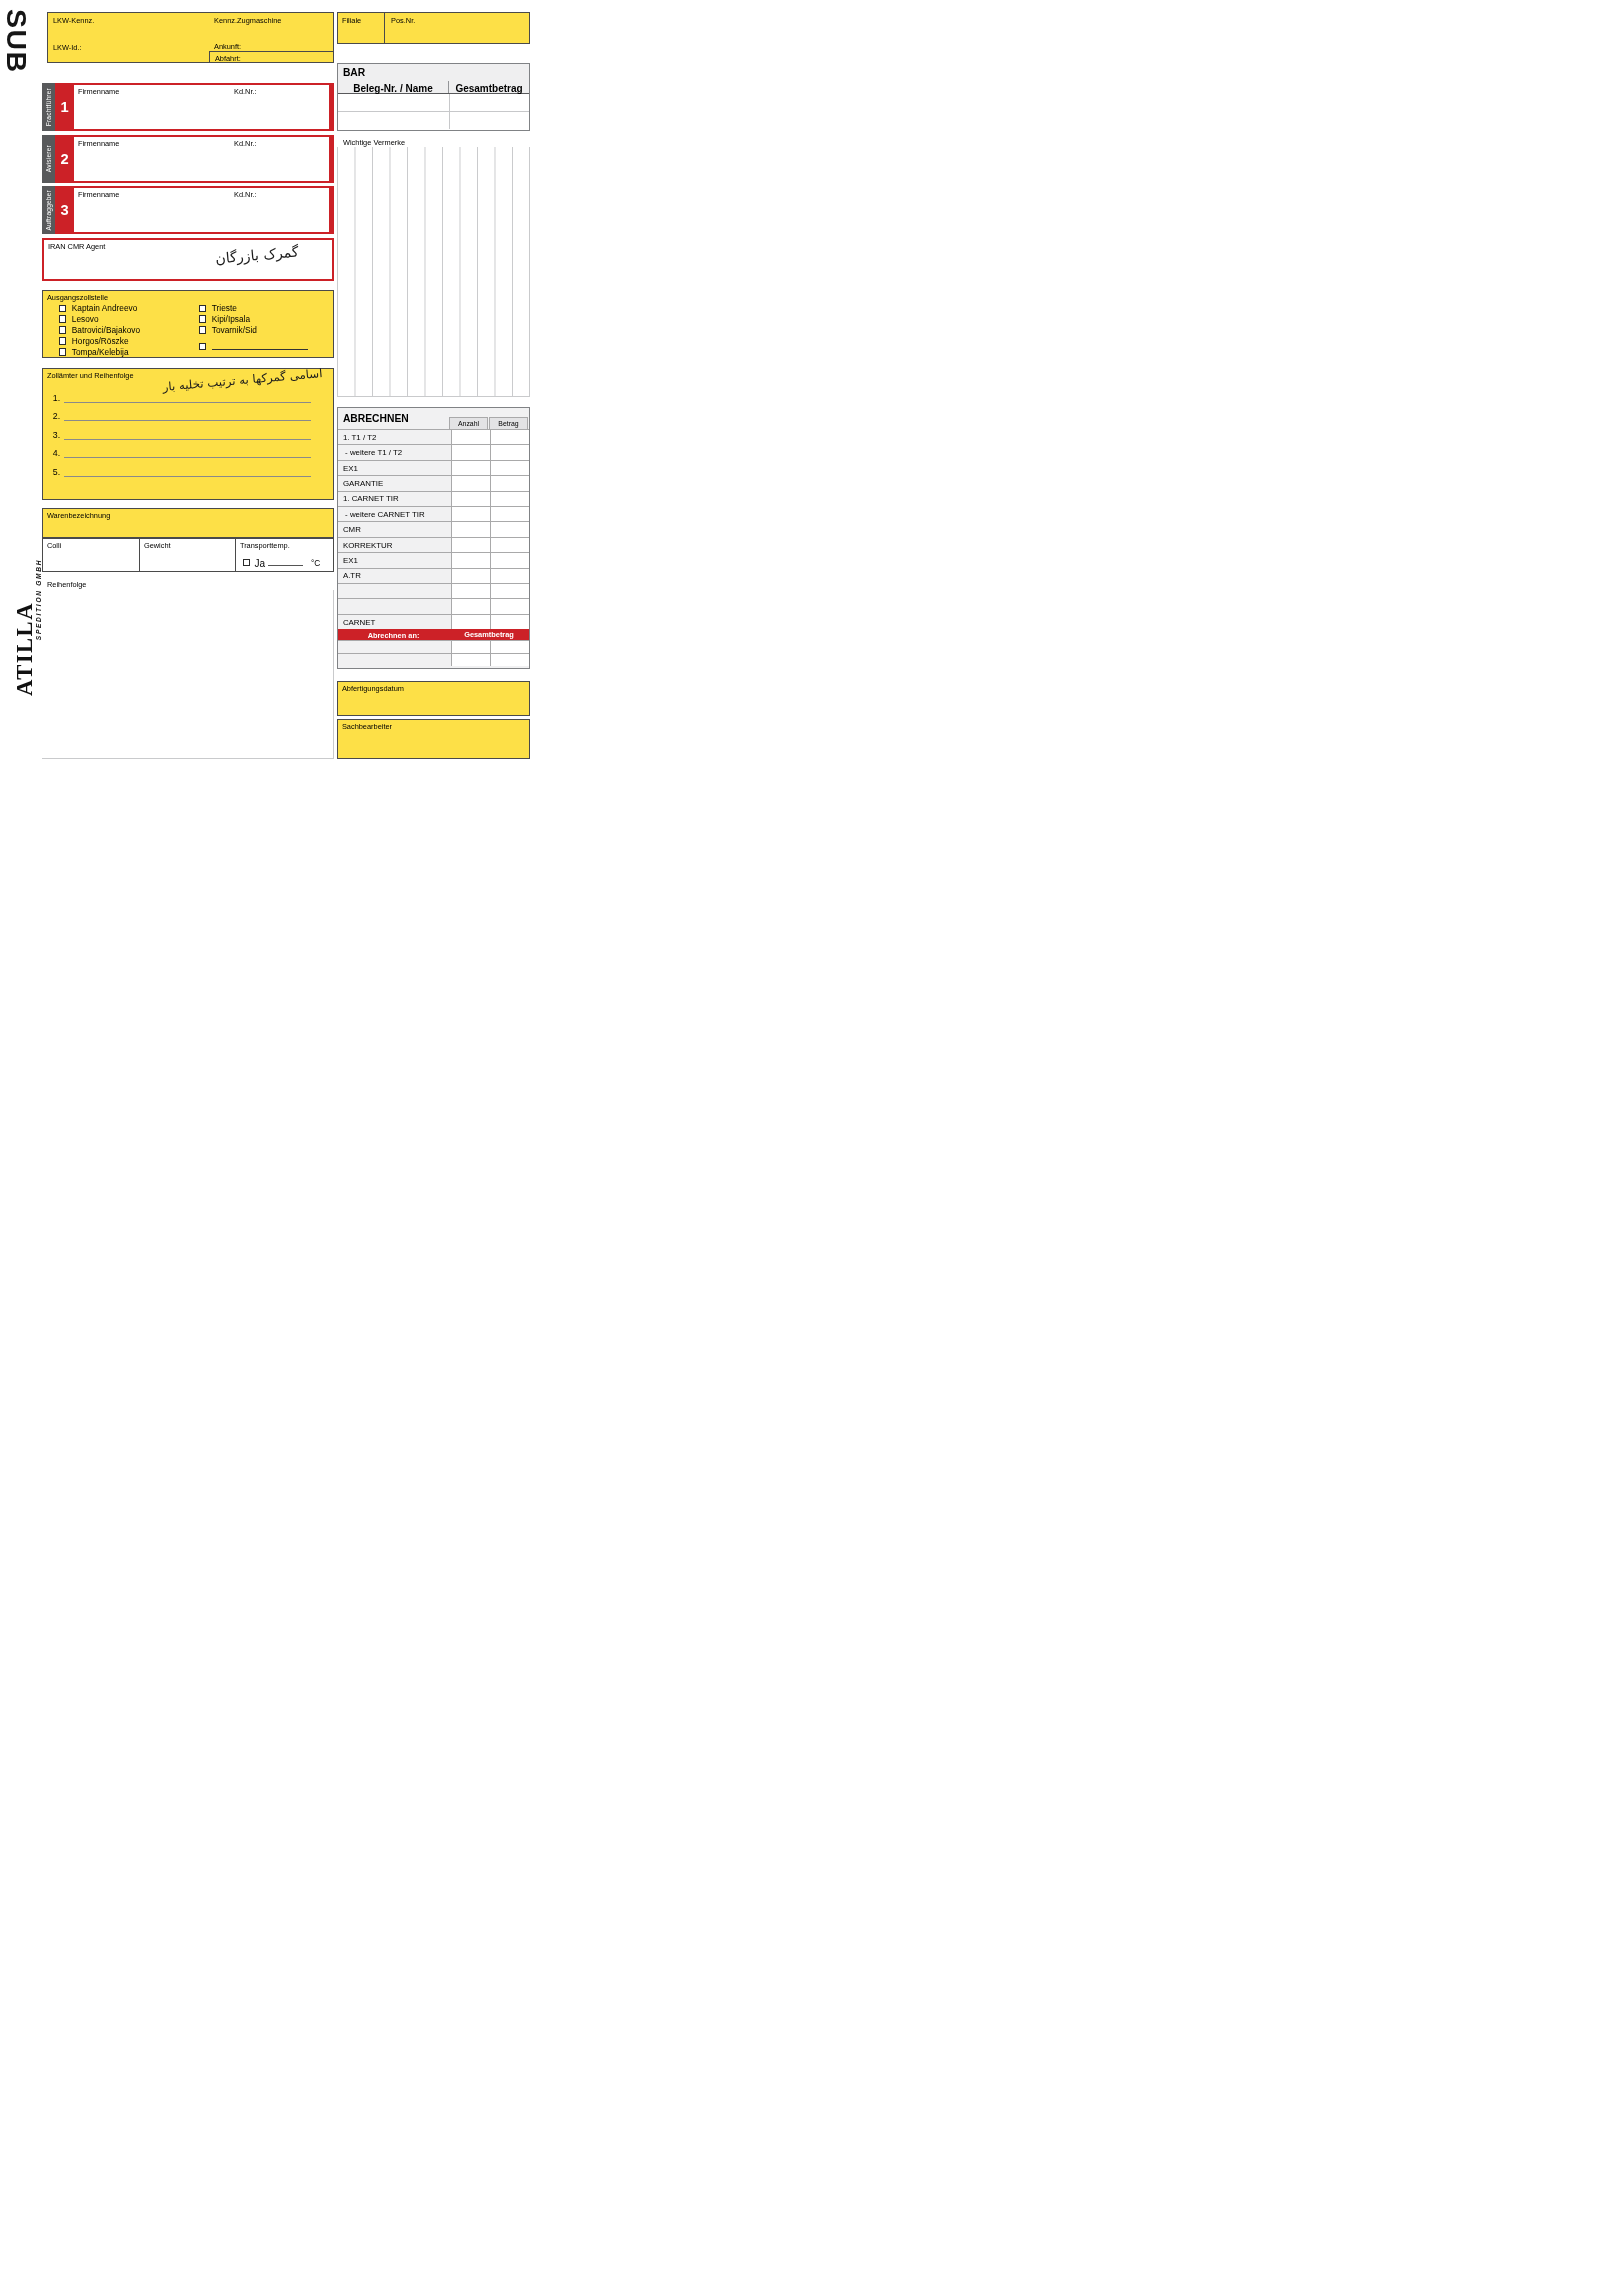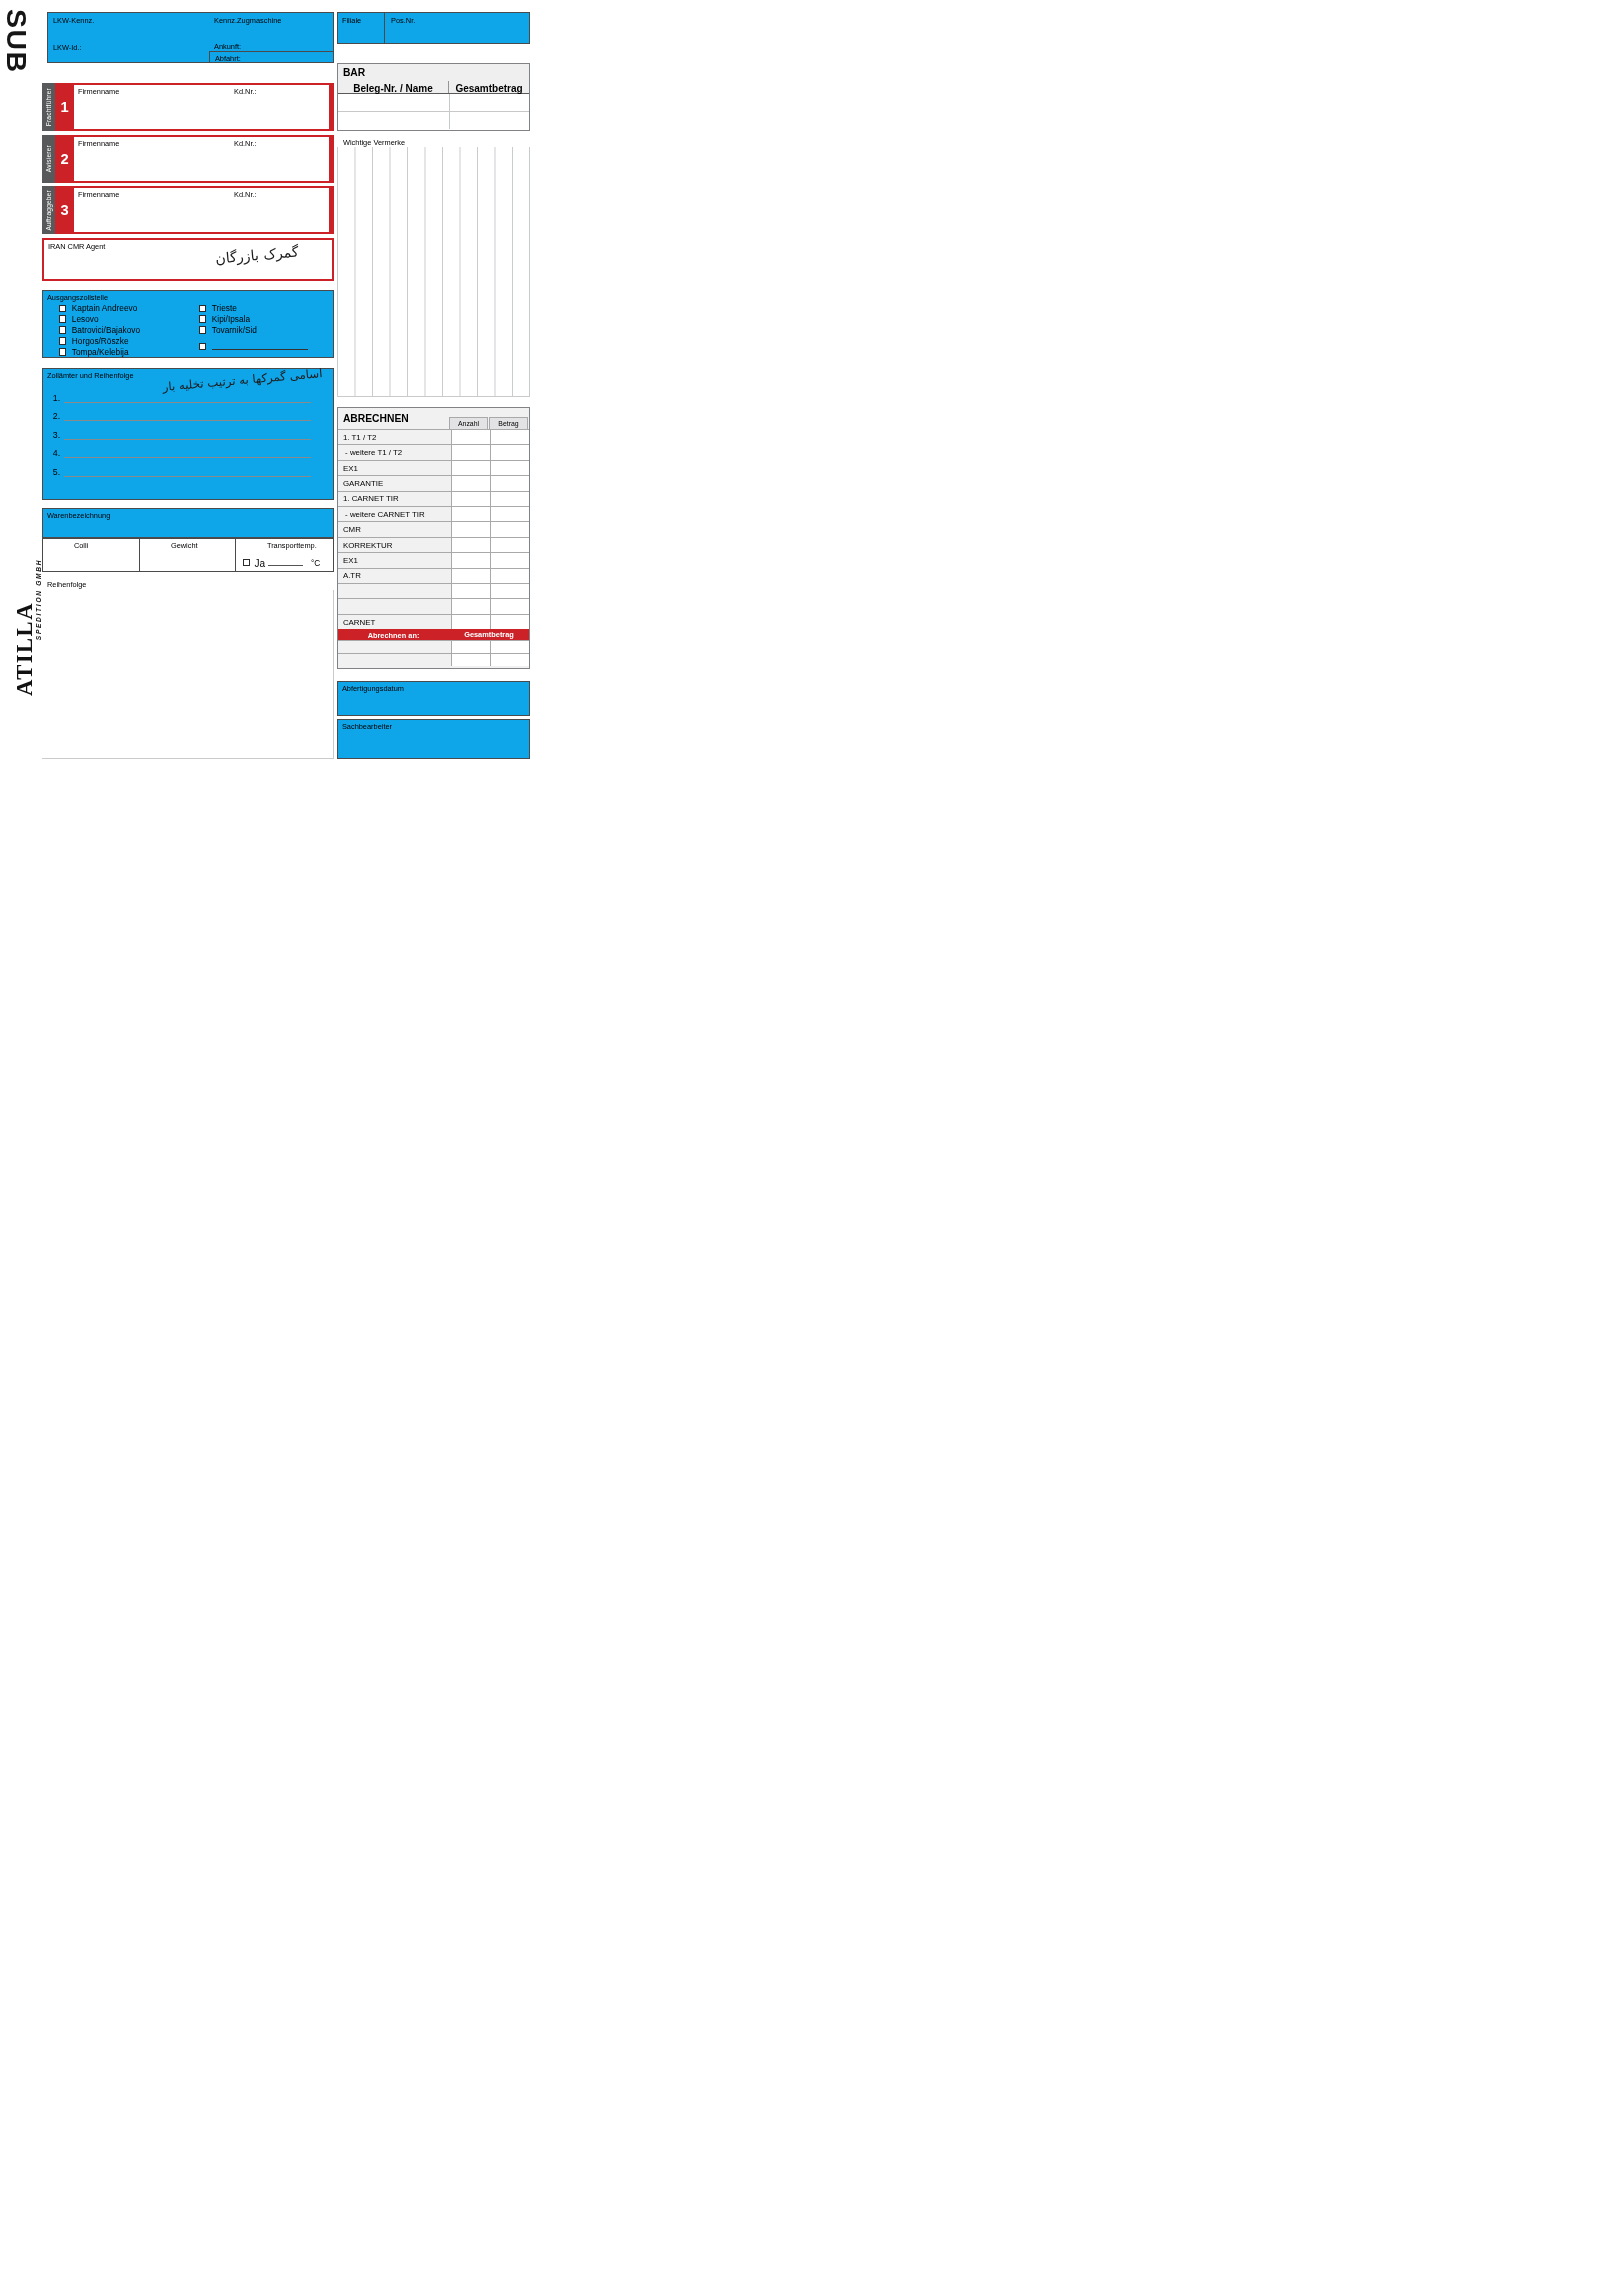--- a/index.html
+++ b/index.html
@@ -4,21 +4,21 @@
 <style>
   * { margin:0; padding:0; box-sizing:border-box; }
   body { background:#ffffff; font-family:"Liberation Sans", sans-serif; color:#000; }
   .page { position:relative; width:541px; height:765px; background:#fff; overflow:hidden; }
 
   
   .sub-logo { position:absolute; left:4.9px; top:8.8px; writing-mode:vertical-rl; font-size:28.5px; font-weight:bold; letter-spacing:1.5px; line-height:0.8; color:#161616; }
   .atilla { position:absolute; left:10.8px; top:715px; width:132px; height:27px; transform:rotate(-90deg); transform-origin:0 0; font-family:"Liberation Serif", serif; font-weight:bold; font-size:22.6px; letter-spacing:1.5px; color:#111; text-align:center; line-height:27px; }
   .spedition { position:absolute; left:35px; top:661px; width:123px; height:8.3px; transform:rotate(-90deg); transform-origin:0 0; font-style:italic; font-weight:bold; font-size:6.6px; letter-spacing:1.7px; color:#111; text-align:center; }
 
-  .box { position:absolute; border:1px solid #4a4a4a; background:#0ea5e9; }
+  .box { position:absolute; border:1px solid #4a4a4a; background:#fde047; }
   .graybox { position:absolute; border:1.5px solid #808285; background:#fff; }
   .lbl { font-size:7.4px; }
   .abs { position:absolute; }
 
   
   .abfahrt-box { position:absolute; left:161px; top:38px; right:0; bottom:0; border-top:1px solid #4a4a4a; border-left:1px solid #4a4a4a; padding:1.5px 0 0 4.9px; }
 
   
   .bar-title { height:16.7px; background:#efeff0; font-weight:bold; font-size:10.3px; padding:2.5px 0 0 4.9px; }
   .bar-head { display:flex; height:13.2px; background:#efeff0; border-bottom:1px solid #58595b; font-weight:bold; font-size:10px; }
@@ -49,21 +49,21 @@
   .chk { display:inline-block; width:7.4px; height:7.4px; border:1px solid #2b2b2b; background:#fff; flex:0 0 auto; }
   .blankline { display:inline-block; width:96px; border-bottom:1px solid #333; height:6.9px; }
 
   
   .zrow { position:absolute; left:9.8px; right:22px; display:flex; align-items:flex-end; gap:3.9px; font-size:8.8px; }
   .zline { flex:1; border-bottom:1px solid #8a8a8a; height:9.8px; }
 
   
   .mcell { position:relative; border:1px solid #4a4a4a; border-left:none; background:#fff; }
   .mcell:first-child { border-left:1px solid #4a4a4a; }
-  .mlabel { position:absolute; left:3.9px; top:2px;margin-left:27px; }
+  .mlabel { position:absolute; left:3.9px; top:2px; }
 
   
   .abx { background:#f1f1f2; }
   .ab-head { position:relative; height:21px; }
   .ab-title { position:absolute; left:4.9px; top:4.9px; font-size:10.3px; font-weight:bold; }
   .ab-colhead { position:absolute; bottom:0; width:39px; height:11.8px; border:0.5px solid #a9a9aa; border-bottom:none; background:#e3e3e5; font-size:6.9px; text-align:center; padding-top:1.5px; }
   .arow { display:flex; height:15.4px; border-top:0.5px solid #a9a9aa; }
   .arow.short { height:13.2px; }
   .albl { flex:1; font-size:7.9px; padding:2.9px 0 0 4.9px; white-space:pre; overflow:hidden; }
   .acell { width:39px; background:#fff; border-left:0.5px solid #a9a9aa; }

